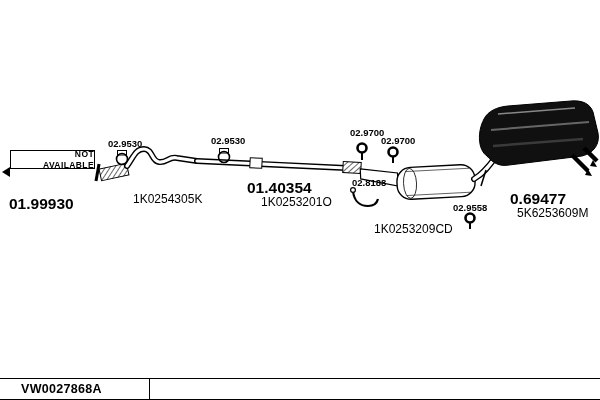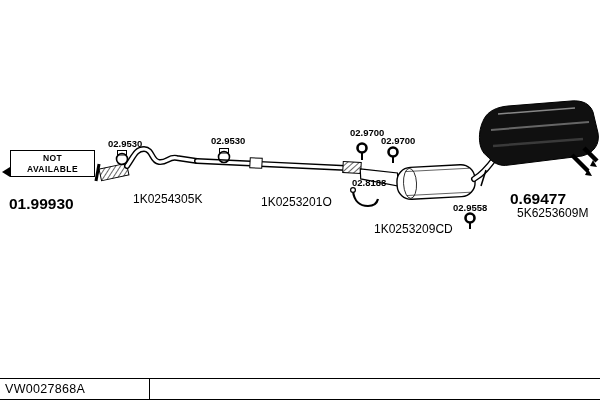--- a/index.html
+++ b/index.html
@@ -6,28 +6,28 @@
   html,body{background:#ffffff}
   .stage{position:relative;width:600px;height:400px;background:#fff;color:#000;
          font-family:"Liberation Sans",sans-serif;overflow:hidden}
   .art{position:absolute;left:0;top:0}
   .po{fill:none;stroke:#000;stroke-width:6;stroke-linecap:round}
   .pi{fill:none;stroke:#fff;stroke-width:3.2;stroke-linecap:round}
   .lbl{position:absolute;white-space:nowrap;line-height:1}
   .big{font-size:15.5px;font-weight:700}
   .code{font-size:12px;font-weight:400}
   .small{font-size:9.5px;font-weight:700}
-  .na-box{position:absolute;left:10px;top:150px;width:85px;height:27px;border:1.5px solid #000;
-          display:flex;flex-direction:column;align-items:center;justify-content:center;gap:3px;
+  .na-box{position:absolute;left:10px;top:150px;width:85px;height:19px;border:1.5px solid #000;
+          display:flex;flex-direction:column;align-items:flex-end;justify-content:center;gap:3px;
           font-size:8.5px;font-weight:700;letter-spacing:.4px;line-height:1}
   .footer{position:absolute;left:0;top:378px;width:600px;height:22px;
           border-top:1.5px solid #000;border-bottom:1.5px solid #000}
   .footer-cell{position:absolute;left:0;top:0;width:150px;height:100%;
                border-right:1.5px solid #000;display:flex;align-items:center;
-               padding-left:5px;font-size:12.5px;font-weight:400;letter-spacing:.3px}
+               padding-left:21px;font-size:12.5px;font-weight:700;letter-spacing:.3px}
 </style>
 </head>
 <body>
 
 <div class="stage">
 
   <svg class="art" width="600" height="400" viewBox="0 0 600 400" xmlns="http://www.w3.org/2000/svg">
     <defs>
       <pattern id="hatch" width="4" height="4" patternUnits="userSpaceOnUse" patternTransform="rotate(45)">
         <rect width="4" height="4" fill="#fff"></rect>
@@ -113,20 +113,21 @@
 
   <div class="na-box">
     <span>NOT</span>
     <span>AVAILABLE</span>
   </div>
 
   <div class="lbl big" style="left:9px;top:196px">01.99930</div>
 
   <div class="lbl code" style="left:133px;top:193px">1K0254305K</div>
 
+  <div class="lbl big" style="left:247px;top:180px">01.40354</div>
   <div class="lbl code" style="left:261px;top:196px">1K0253201O</div>
 
   <div class="lbl code" style="left:374px;top:223px">1K0253209CD</div>
 
   <div class="lbl big" style="left:510px;top:191px">0.69477</div>
   <div class="lbl code" style="left:517px;top:207px">5K6253609M</div>
 
   <div class="lbl small" style="left:108px;top:139px">02.9530</div>
   <div class="lbl small" style="left:211px;top:136px">02.9530</div>
   <div class="lbl small" style="left:350px;top:128px">02.9700</div>

